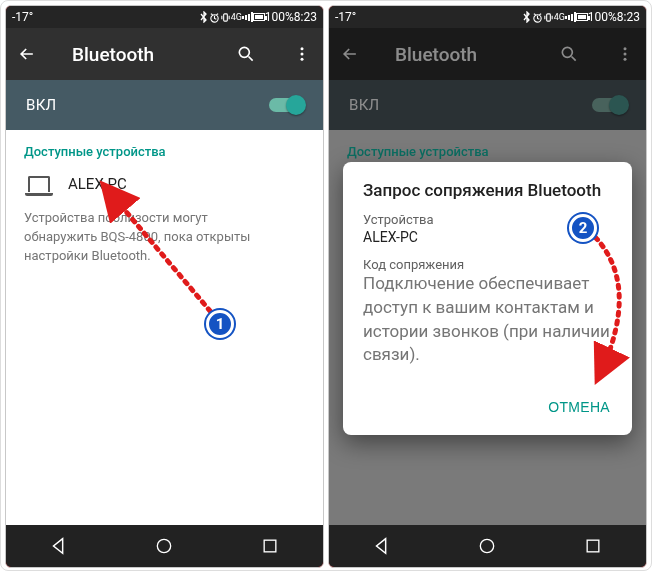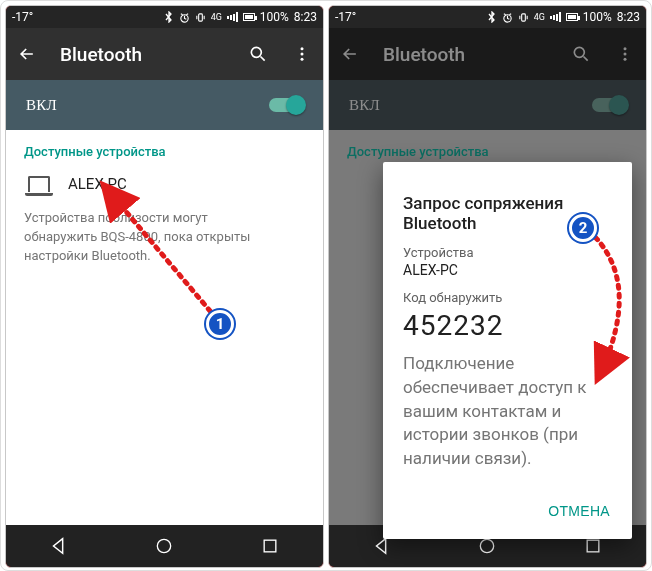--- a/index.html
+++ b/index.html
@@ -28,47 +28,46 @@
   .statusbar {
     height: 22px;
     background: #252525;
     color: #fff;
     font-size: 12px;
     display: flex;
     align-items: center;
     padding: 0 6px;
   }
   .statusbar .left { flex: 0 0 auto; }
-  .statusbar .right { margin-left: auto; display: flex; align-items: center; gap: 5px; }
+  .statusbar .right { margin-left: auto; display: flex; align-items: center; }
   .statusbar .right span { display: inline-flex; align-items: center; }
   .battery-box {
     width: 12px; height: 8px; border: 1px solid #fff; position: relative;
   }
   .battery-box::after { content:""; position:absolute; right:-3px; top:2px; width:2px; height:4px; background:#fff;}
   .battery-fill { position:absolute; inset:1px; background:#fff; }
   .appbar {
     height: 52px;
     background: #303030;
     color: #fff;
     display: flex;
     align-items: center;
     padding: 0 10px;
-    gap: 22px;
+    gap: 34px;
   }
   .appbar .title { font-size: 19px; font-weight: 500; flex: 1; }
   .appbar .icon { width: 22px; height: 22px; display:inline-flex; align-items:center; justify-content:center; }
   .toggle-row {
     height: 50px;
     background: #455a64;
     color: #fff;
     display: flex;
     align-items: center;
     padding: 16px 20px;
     font-size: 15px;
-    font-family: Liberation Serif, serif;
   }
   .toggle-row .label { flex: 1; letter-spacing: .3px; }
   .switch {
     width: 34px; height: 14px; background: #6bbaa7; border-radius: 10px; position: relative;
   }
   .switch::after {
     content: ""; position: absolute; right: -3px; top: -3px;
     width: 20px; height: 20px; border-radius: 50%; background: #26a69a;
     box-shadow: 0 1px 2px rgba(0,0,0,.4);
   }
@@ -115,25 +114,24 @@
   .navbtn { width: 26px; height: 26px; display:inline-flex; align-items:center; justify-content:center; }
   
   .phone.dim .content { background: #7a7a7a; }
   .phone.dim .content .section-header { color: #0b6e62; }
   .phone.dim .appbar, .phone.dim .toggle-row { filter: brightness(.55) saturate(.6); }
   
   .dialog {
     position: absolute;
     left: 14px; right: 14px; top: 156px;
     background: #fff;
-    border-radius: 2px;
+    border-radius: 8px;
     box-shadow: 0 8px 24px rgba(0,0,0,.45);
-    padding: 31px 20px 8px 20px;
+    padding: 18px 20px 8px 20px;
     color: #212121;
-    margin-left: 40px;
   }
   .dialog h3 { font-size: 17px; font-weight: 500; margin-bottom: 12px; }
   .dialog .dlabel { font-size: 13px; color: #616161; margin-top: 6px; }
   .dialog .dval { font-size: 14px; margin-top: 2px; }
   .dialog .code { font-size: 28px; font-weight: 400; margin: 4px 0 10px 0; letter-spacing: 1px; }
   .dialog .dhelp { font-size: 17px; color: #757575; line-height: 1.4; }
   .dialog .actions { display: flex; justify-content: flex-end; gap: 24px; margin-top: 20px; padding: 6px 0; }
   .dialog .actions button {
     background: none; border: none; color: #009688; font-size: 14px; font-weight: 400;
     letter-spacing: .3px; cursor: pointer; padding: 6px 2px;
@@ -324,22 +322,21 @@
   </div>
 
   <div class="content">
     <div class="section-header">Доступные устройства</div>
   </div>
 
   <div class="dialog">
     <h3>Запрос сопряжения Bluetooth</h3>
     <div class="dlabel">Устройства</div>
     <div class="dval">ALEX-PC</div>
-    <div class="dlabel" style="margin-top:12px">Код обнаружить</div>
-    <div class="code">452232</div>
+    <div class="dlabel" style="margin-top:12px">Код сопряжения</div>
     <div class="dhelp">Подключение обеспечивает доступ к вашим контактам и истории звонков (при наличии связи).</div>
     <div class="actions">
       <button>ОТМЕНА</button>
     </div>
   </div>
 
   <div class="arrow" style="left:230px;top:215px;">
     <svg width="90" height="170">
       <defs>
           <marker id="ah2" markerWidth="8" markerHeight="8" refX="6" refY="4" orient="auto">

